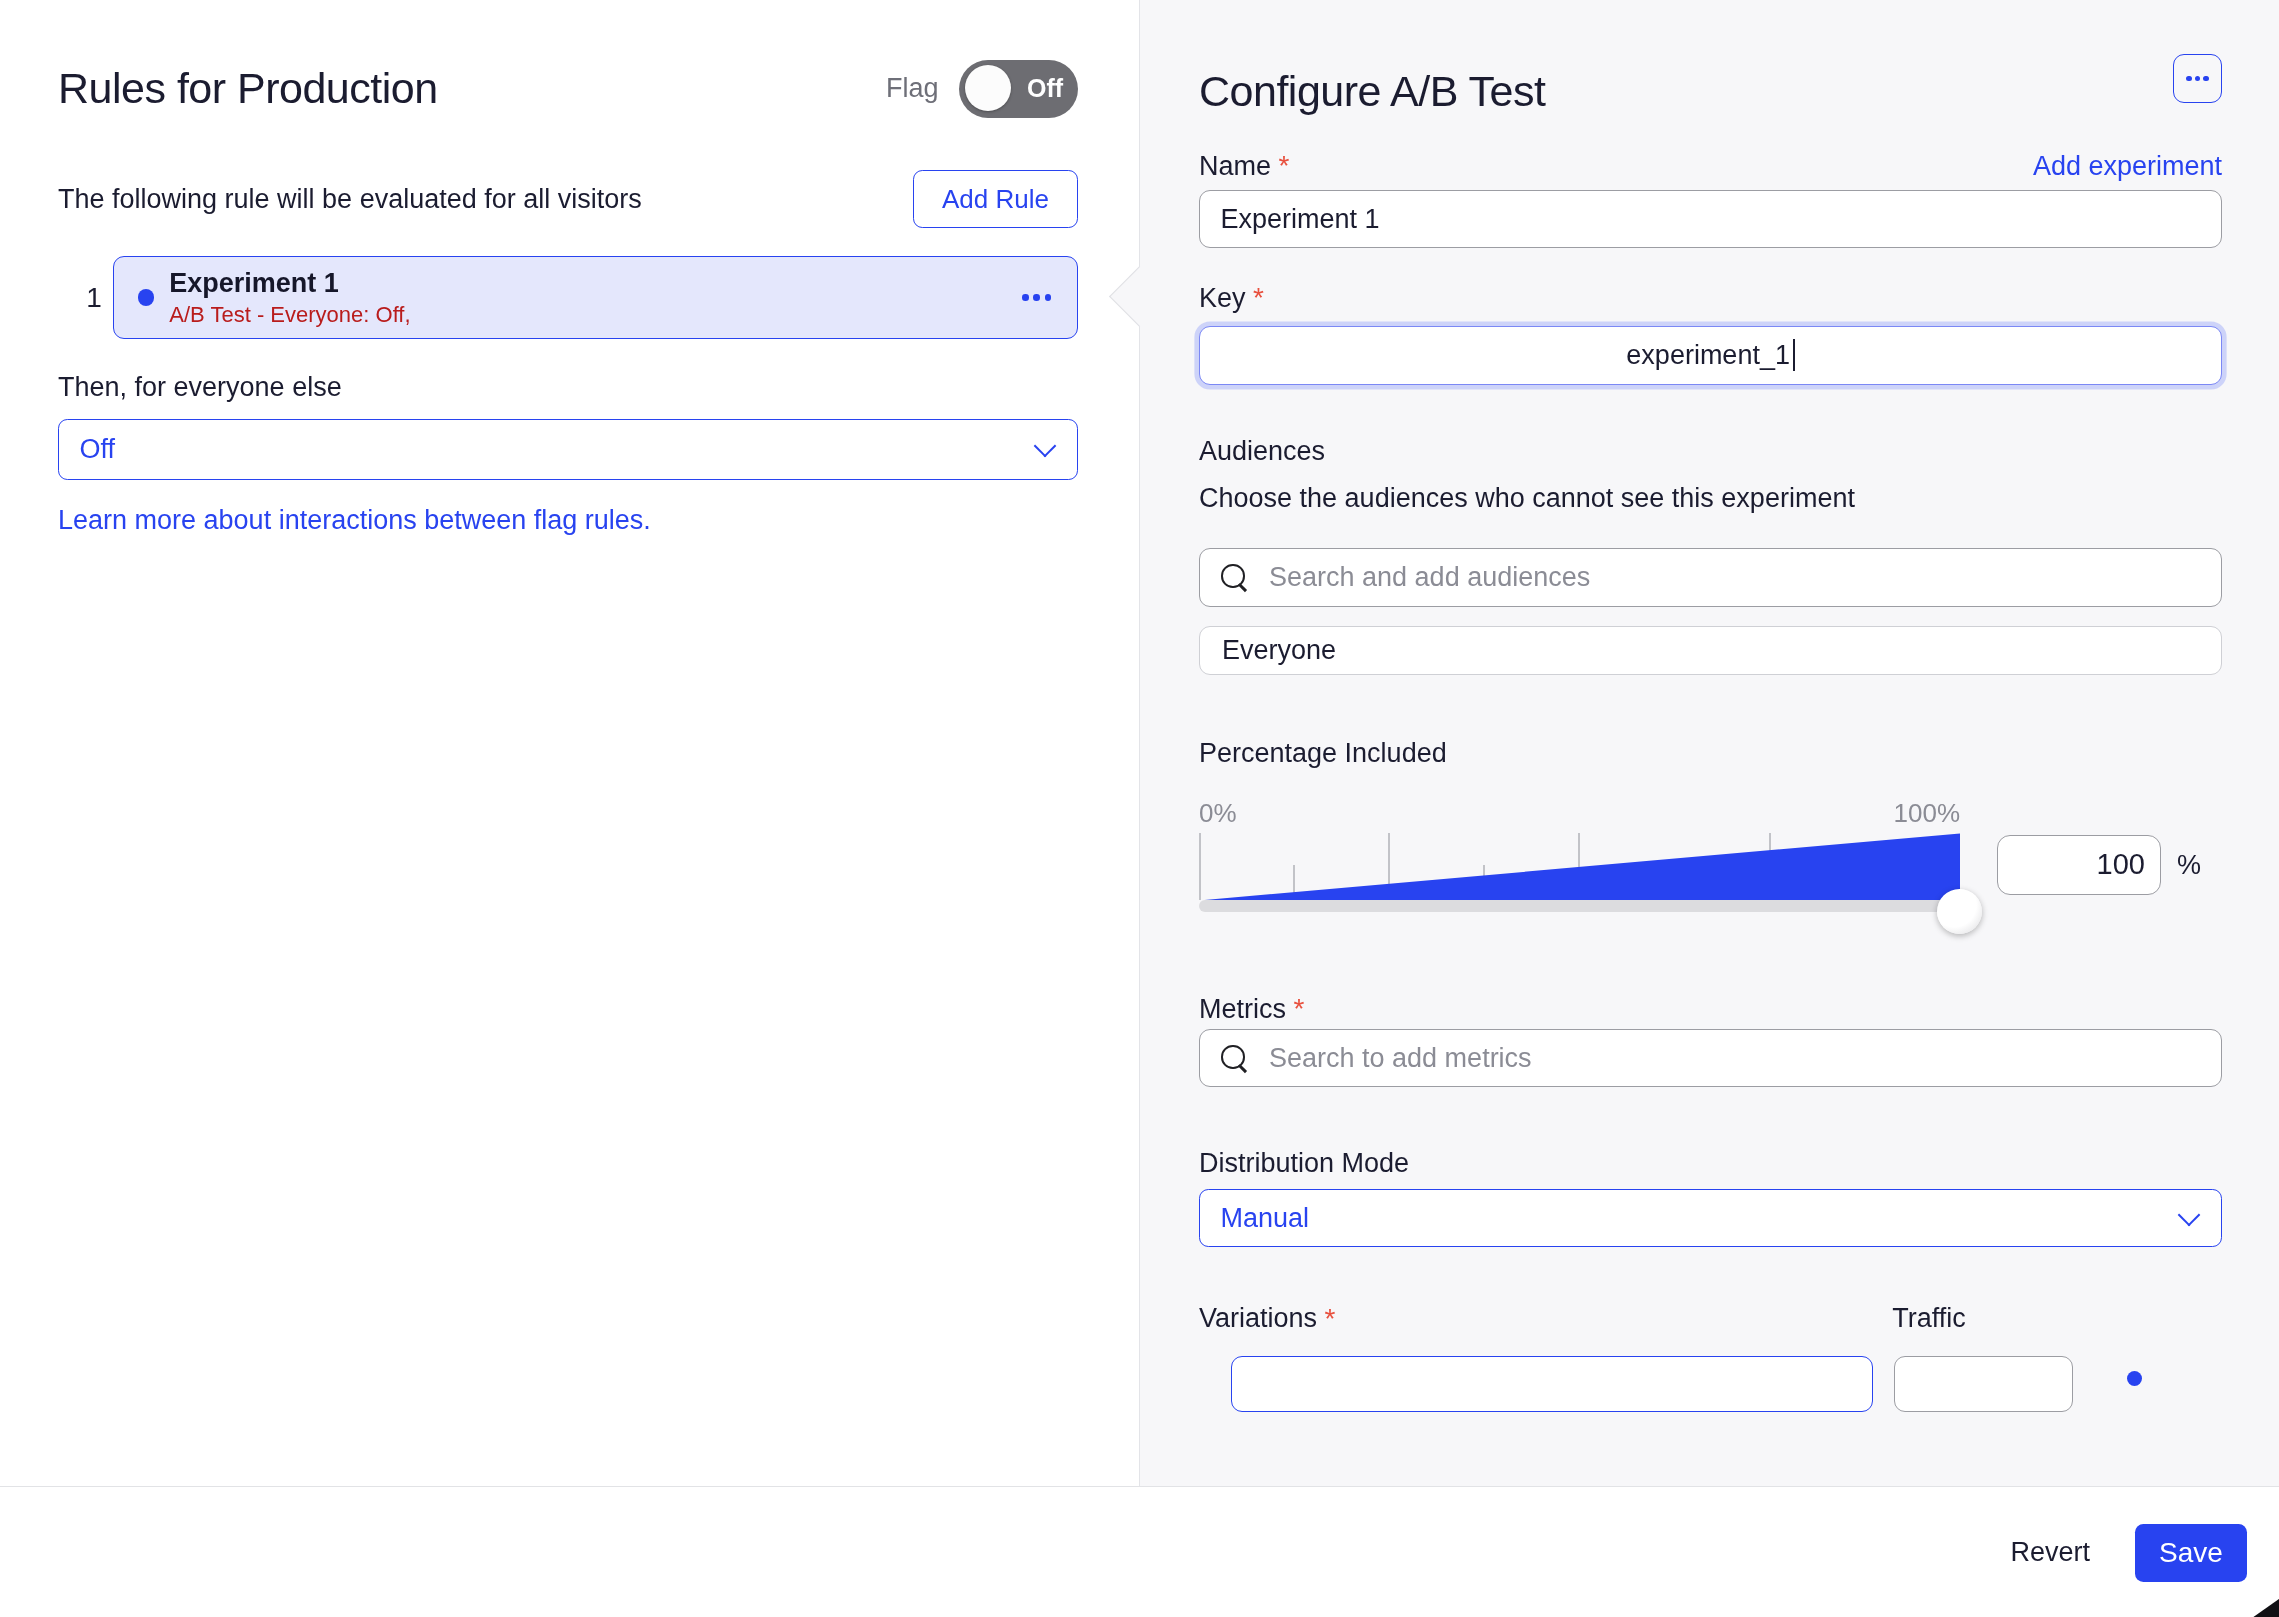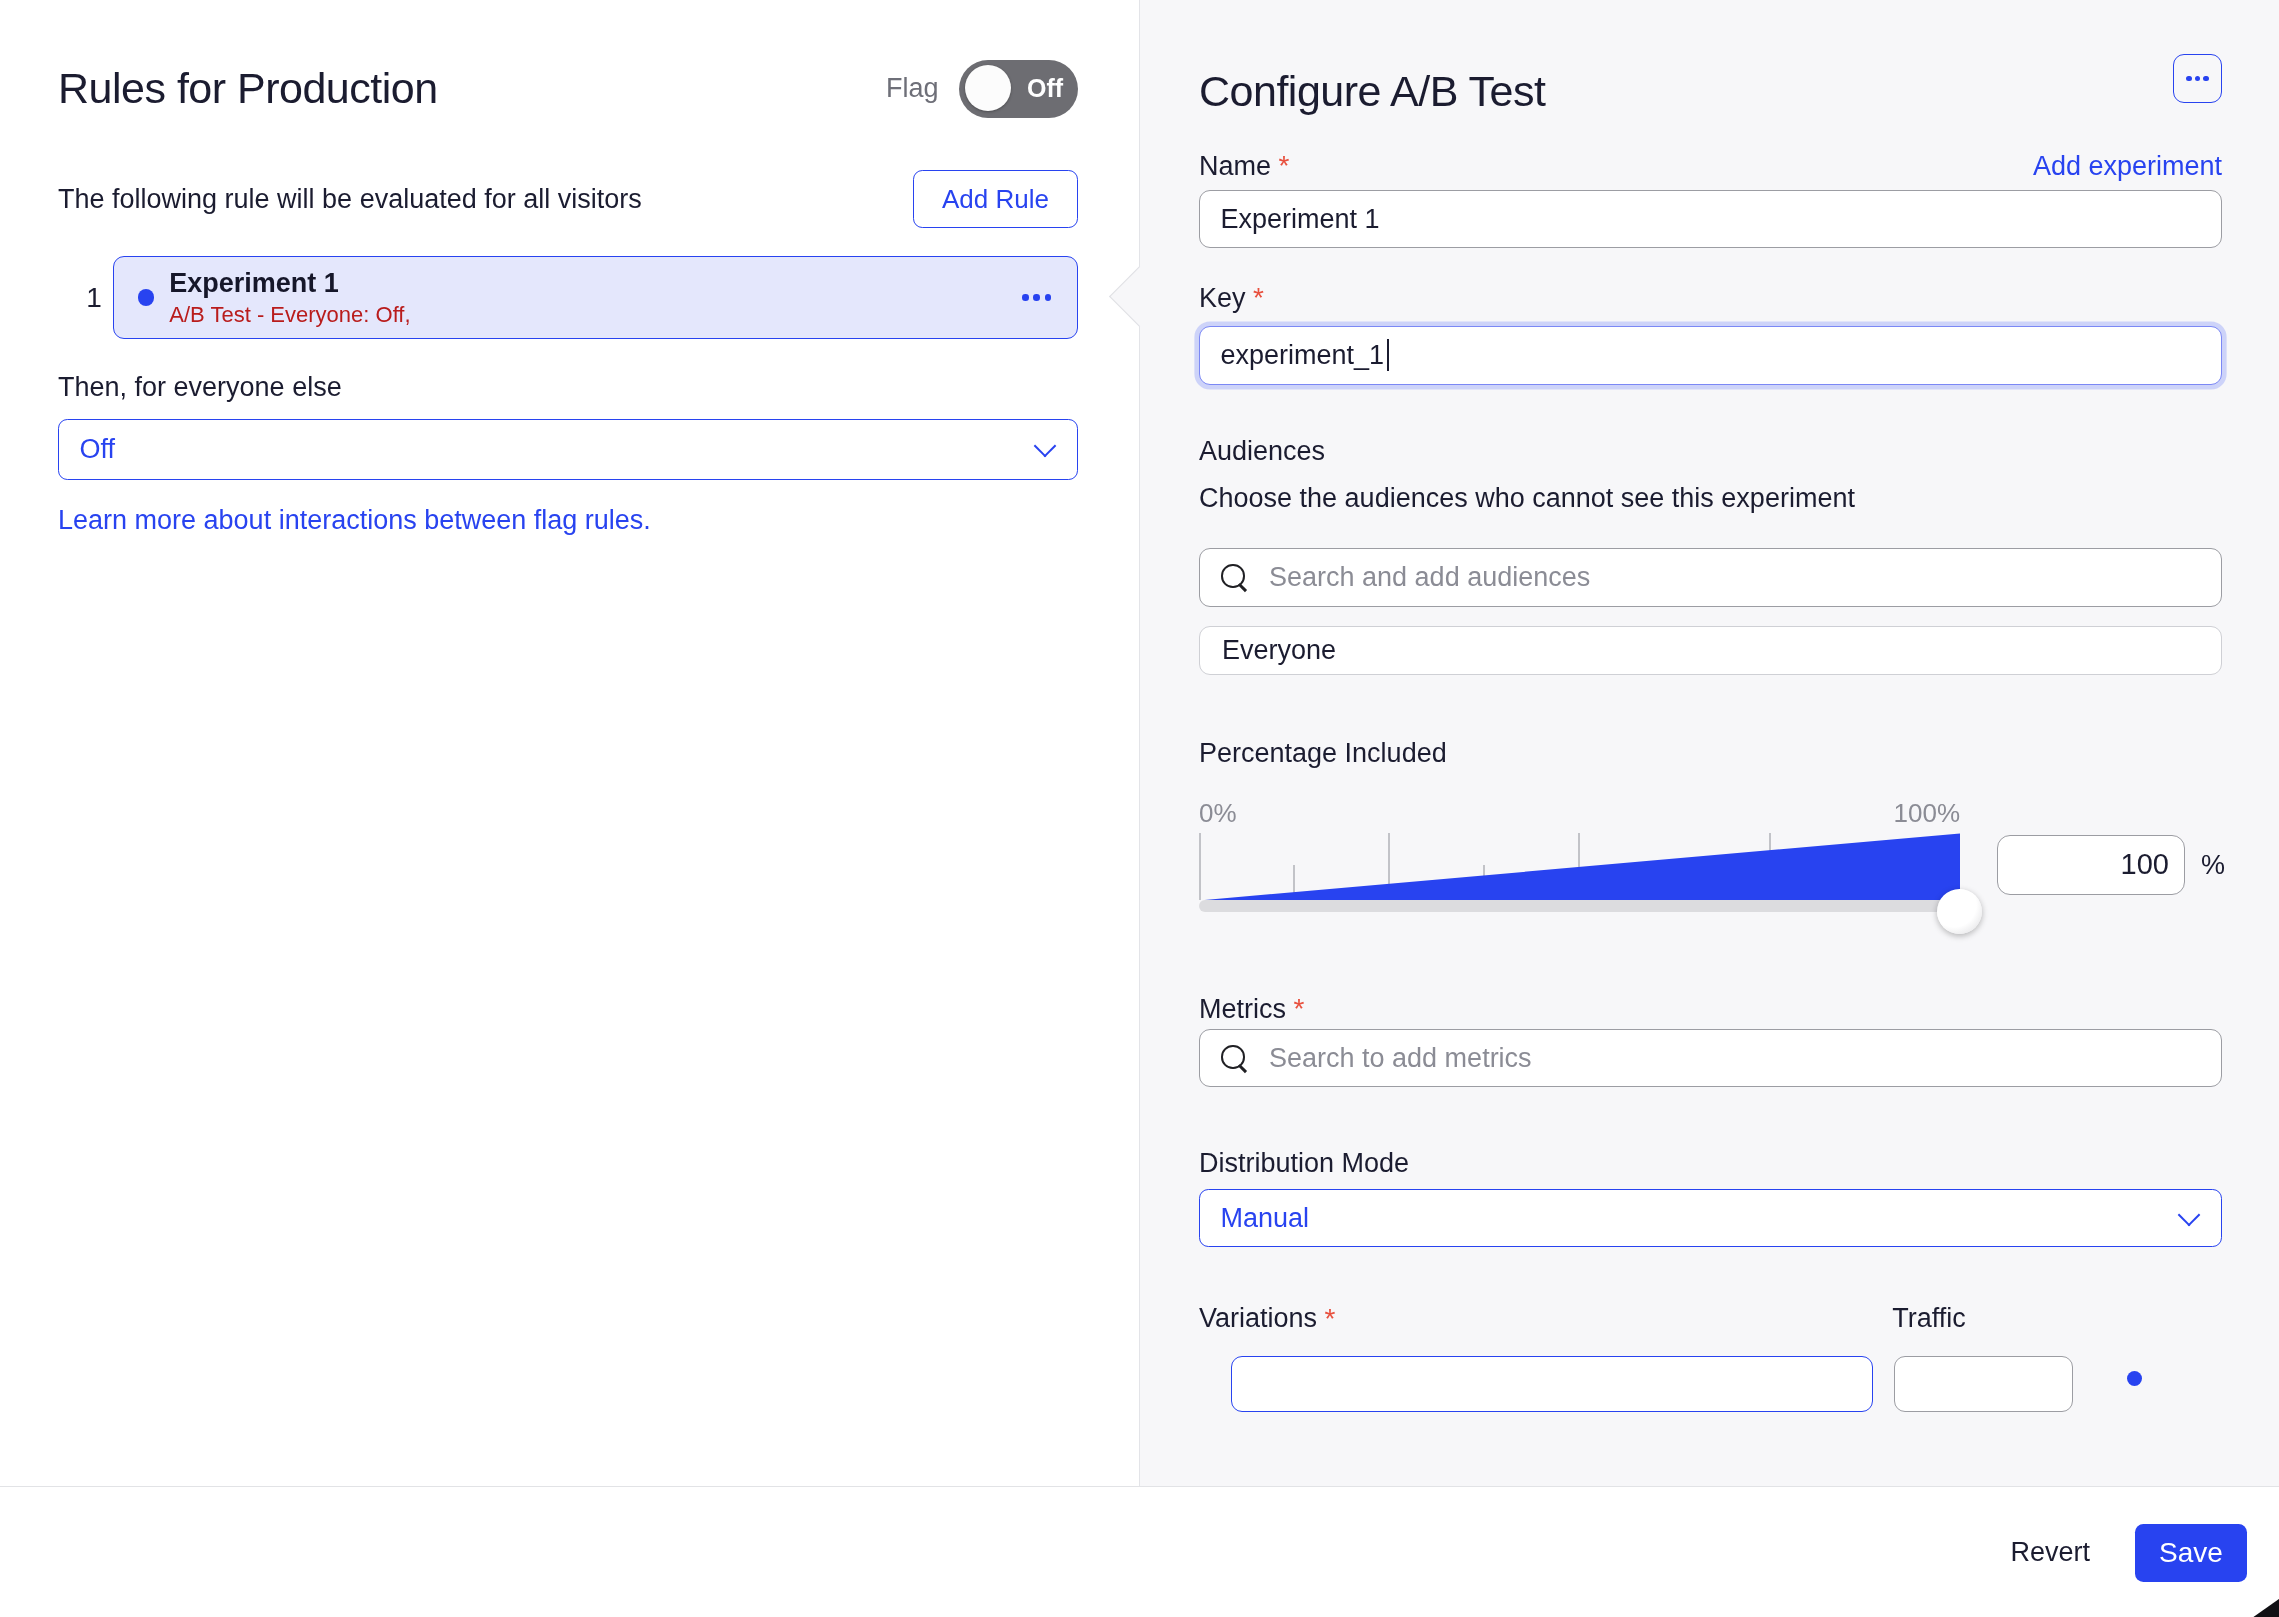--- a/index.html
+++ b/index.html
@@ -99,21 +99,21 @@
   .input {
     width:100%; height:58px; border:1.9px solid #9c9da3; border-radius:11px;
     background:#ffffff; font-size:27px; color:#1b1c30; padding:0 20.4px;
     font-family:"Liberation Sans", sans-serif; outline:none;
   }
   .input::placeholder { color:#8b8c95; }
   .mt8 { margin-top:7.4px; }
   .key-field {
     margin-top:10.2px; height:59px; border:1.9px solid #7b88f5; border-radius:11px;
     background:#ffffff; box-shadow:0 0 0 4.6px rgba(110,130,248,.30);
-    display:flex; align-items:center; padding:0 20.4px; font-size:27px; cursor:text;
+    display:flex; align-items:center; padding:0 20.4px; font-size:27px; cursor:text;justify-content:center;
   }
   .caret { display:inline-block; width:1.9px; height:32px; background:#1b1c30; margin-left:2.8px; }
   .note { margin-top:16px; font-size:25px; color:#1b1c30; }
   .sec-label { margin-top:51px; font-size:27px; }
   .sec-desc { margin-top:16.7px; font-size:27px; }
   .search-wrap { position:relative; margin-top:34px; }
   .search-wrap .input { height:59px; padding-left:69px; }
   .search-icon {
     position:absolute; left:22px; top:16px; width:28px; height:28px; pointer-events:none;
   }
@@ -146,21 +146,21 @@
     position:absolute; left:0; bottom:0; width:772px; height:12px;
     background:#dcdcdf; border-radius:6.5px; cursor:pointer;
   }
   .knob {
     position:absolute; left:738px; bottom:-21.3px; width:45px; height:45px; border-radius:50%;
     background:radial-gradient(circle at 38% 35%, #ffffff 55%, #d9d9dc 100%);
     box-shadow:0 1.9px 6.5px rgba(0,0,0,.28); cursor:grab; z-index:3;
   }
   .pct-input-wrap { display:flex; align-items:flex-start; margin-left:37px; margin-top:37px; }
   .pct-input {
-    width:188px; height:60px; border:1.9px solid #9c9da3; border-radius:13px;
+    width:164px; height:60px; border:1.9px solid #9c9da3; border-radius:13px;
     background:#ffffff; font-size:29px; text-align:right; padding:0 15px;
     font-family:"Liberation Sans", sans-serif; outline:none; color:#1b1c30;
   }
   .pct-sign { font-size:27px; color:#1b1c30; margin-left:16px; margin-top:15px; }
   .metrics-label { margin-top:81px; }
   .metrics-search { margin-top:2.8px; }
   .metrics-search .input { height:58px; }
   .dist-label { margin-top:61px; font-size:27px; }
   .select-manual { margin-top:10.2px; height:58px; }
   .var-row { margin-top:56px; display:flex; height:33px; }

